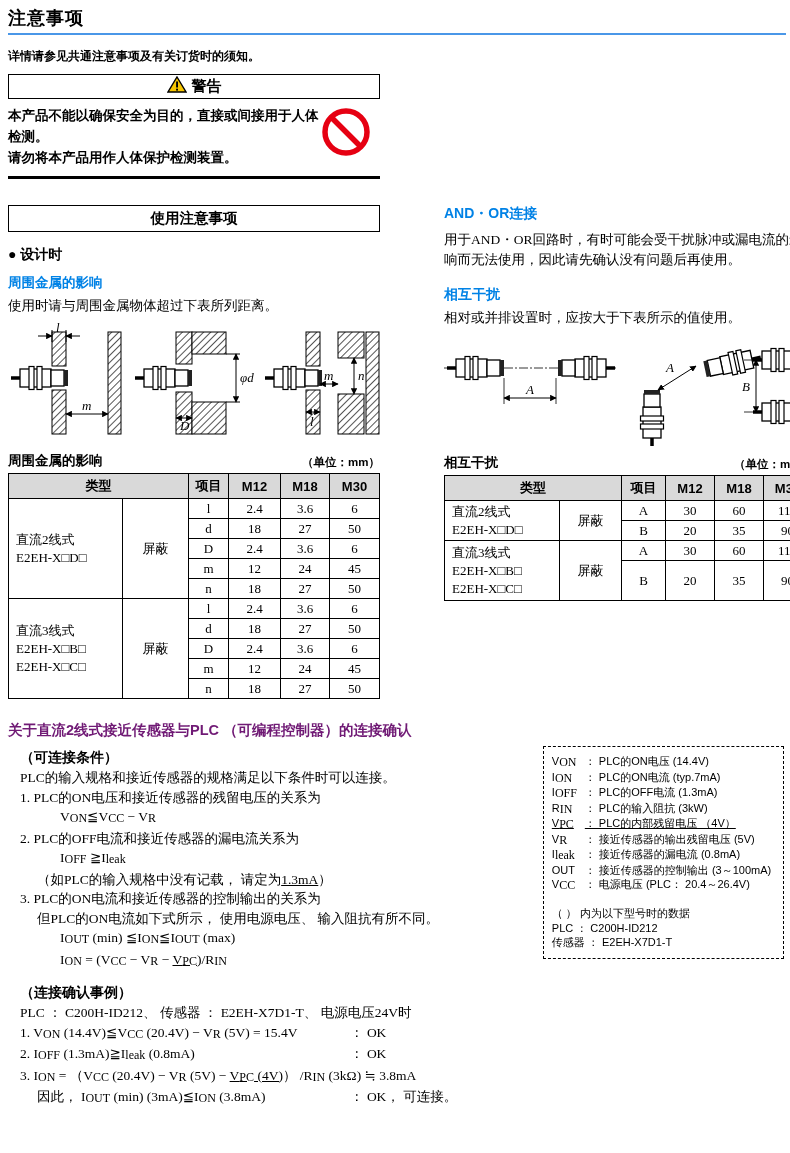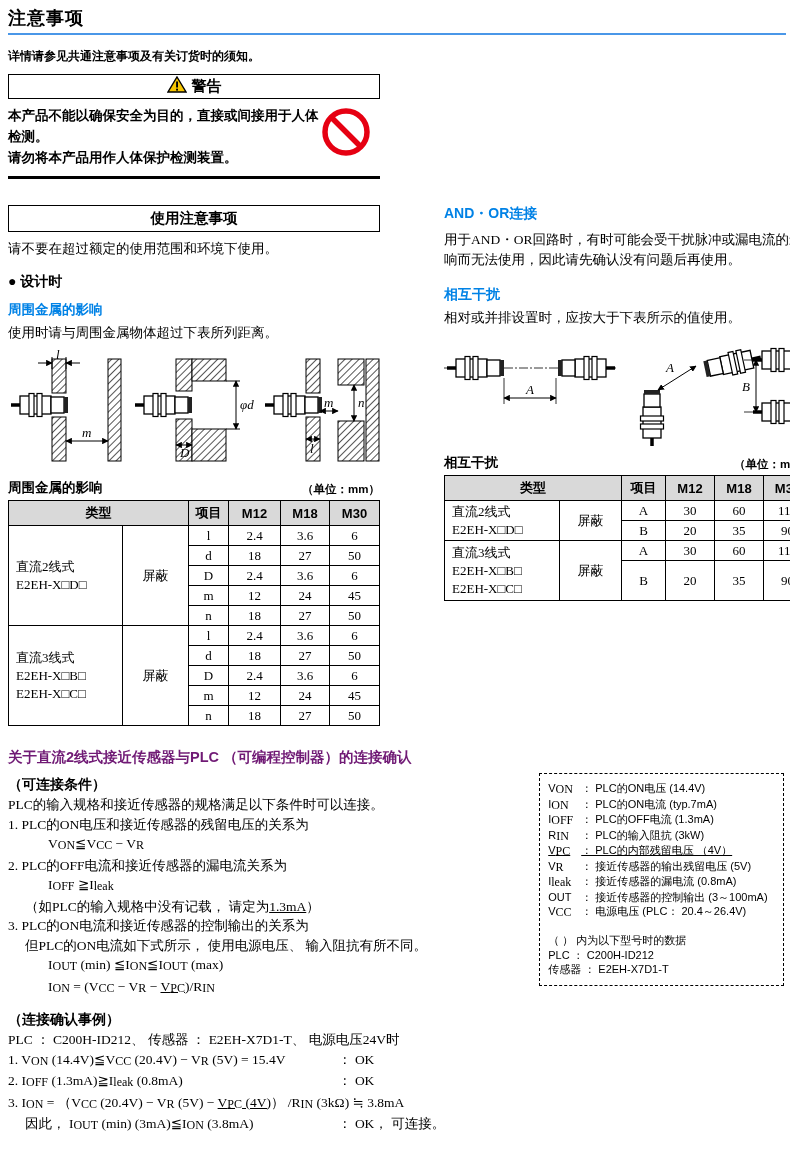--- a/index.html
+++ b/index.html
@@ -42,21 +42,21 @@
   .cap-row .unit { font-family:"Liberation Sans","DejaVu Sans",sans-serif; font-weight:bold; font-size:11.5px; }
 
   table.spec { border-collapse:collapse; border:1.5px solid #000; }
   table.spec th { background:#d9d9d9; font-family:"Liberation Sans","DejaVu Sans",sans-serif; font-size:13px; font-weight:bold; border:1px solid #000; padding:3px 5px; }
   table.spec td { border:1px solid #000; font-size:13px; text-align:center; padding:1px 2px; line-height:17px; }
   table.spec td.type-cell { text-align:left; padding-left:7px; line-height:18px; }
 
   
   .plc { margin-top:22px; }
   .plc-head { font-family:"Liberation Sans","DejaVu Sans",sans-serif; font-weight:bold; font-size:14.5px; color:#701a75; }
-  .plc-flex { display:flex; margin-top:6px; }
+  .plc-flex { display:flex; margin-top:6px;margin-left:12px; }
   .plc-left { width:530px; }
   .plc-line { font-size:13.5px; line-height:19.5px; }
   .plc-sub { font-family:"Liberation Sans","DejaVu Sans",sans-serif; font-weight:bold; font-size:14px; line-height:22px; }
   .indent1 { padding-left:17px; }
   .indent2 { padding-left:40px; }
   .ex-row { position:relative; }
   .ex-row .res { position:absolute; left:330px; top:0; }
   sub { font-size:12px; vertical-align:-1px; letter-spacing:0;font-family:Liberation Serif, serif; }
   .u { text-decoration:underline; }
 
@@ -101,21 +101,20 @@
         </svg>
       </div>
     </div>
     <hr class="warn-rule">
   </div>
 
   <div class="cols">
 
     <div class="col-left">
       <div class="usage-box">使用注意事项</div>
-      <div class="body-text">请不要在超过额定的使用范围和环境下使用。</div>
       <div class="sec-head">● 设计时</div>
       <div class="blue-head">周围金属的影响</div>
       <div class="body-text" style="margin-top:4px;">使用时请与周围金属物体超过下表所列距离。</div>
 
       <svg class="diagram" width="374" height="122" viewBox="0 0 374 122">
         <defs>
           <pattern id="hatch" width="5" height="5" patternUnits="userSpaceOnUse" patternTransform="rotate(45)">
             <rect width="5" height="5" fill="#fff"></rect>
             <line x1="0" y1="0" x2="0" y2="5" stroke="#555" stroke-width="2"></line>
           </pattern>

